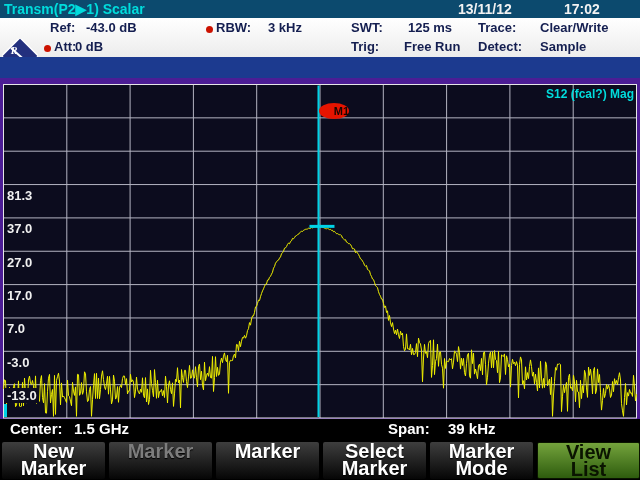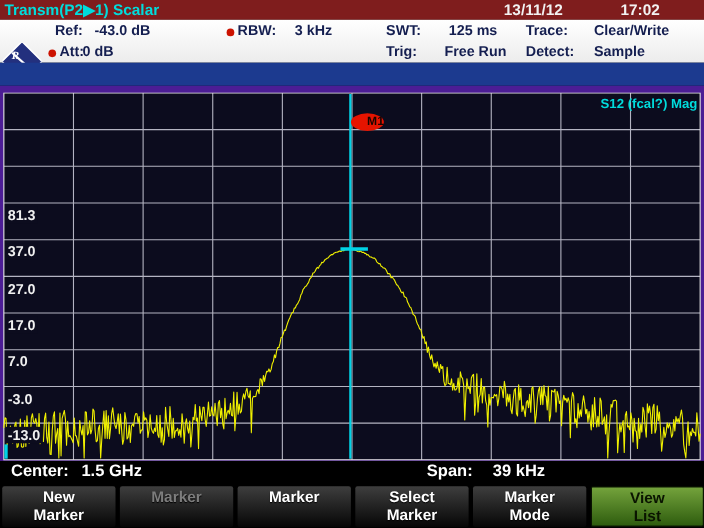--- a/index.html
+++ b/index.html
@@ -1,21 +1,21 @@
 <!DOCTYPE html>
 <html><head>
 <meta charset="utf-8">
 <style>
   html,body{margin:0;padding:0;background:#000;}
   body{width:640px;height:480px;position:relative;overflow:hidden;
        font-family:"Liberation Sans",sans-serif;font-weight:bold;}
   .abs{position:absolute;white-space:nowrap;}
 
   
-  #titlebar{left:0;top:0;width:640px;height:18px;background:#7f1d1d;}
+  #titlebar{left:0;top:0;width:640px;height:18px;background:#0c4a6e;}
   #title{left:4px;top:1px;font-size:14px;color:#00dcdc;}
   #datetime-date{left:458px;top:1px;font-size:14px;color:#f2f2f2;}
   #datetime-time{left:564px;top:1px;font-size:14px;color:#f2f2f2;}
 
   
   #settings{left:0;top:18px;width:640px;height:39px;
             background:linear-gradient(#ffffff,#ececec);}
   .set{position:absolute;font-size:13px;color:#141e50;white-space:nowrap;}
   .dot{position:absolute;width:7px;height:7px;border-radius:50%;background:#cc1200;}
 
@@ -42,21 +42,21 @@
   #freqbar{left:0;top:419px;width:640px;height:38px;background:#000;}
   #center-label{left:10px;top:1px;font-size:15px;color:#fff;}
   #center-value{left:74px;top:1px;font-size:15px;color:#fff;}
   #span-label{left:388px;top:1px;font-size:15px;color:#fff;}
   #span-value{left:448px;top:1px;font-size:15px;color:#fff;}
 
   
   #softkeys{left:0;top:441px;width:640px;height:39px;background:#000;}
   .softkey{position:absolute;top:1px;width:103px;height:37px;border-radius:2px;
            background:linear-gradient(#3e3e3e,#060606);
-           color:#fff;font-size:14px;line-height:17px;text-align:center;
+           color:#fff;font-size:20px;line-height:17px;text-align:center;
            padding-top:1px;box-sizing:border-box;
            text-shadow:0 1px 1px #000;}
   .sk-disabled{color:#7d7d7d;}
   .sk-active{background:linear-gradient(#74a33c,#2e5c0e);
              color:#0a1400;text-shadow:none;border:1px solid #0a1400;}
 </style>
 </head>
 <body>
 
 <div class="abs" id="titlebar">

